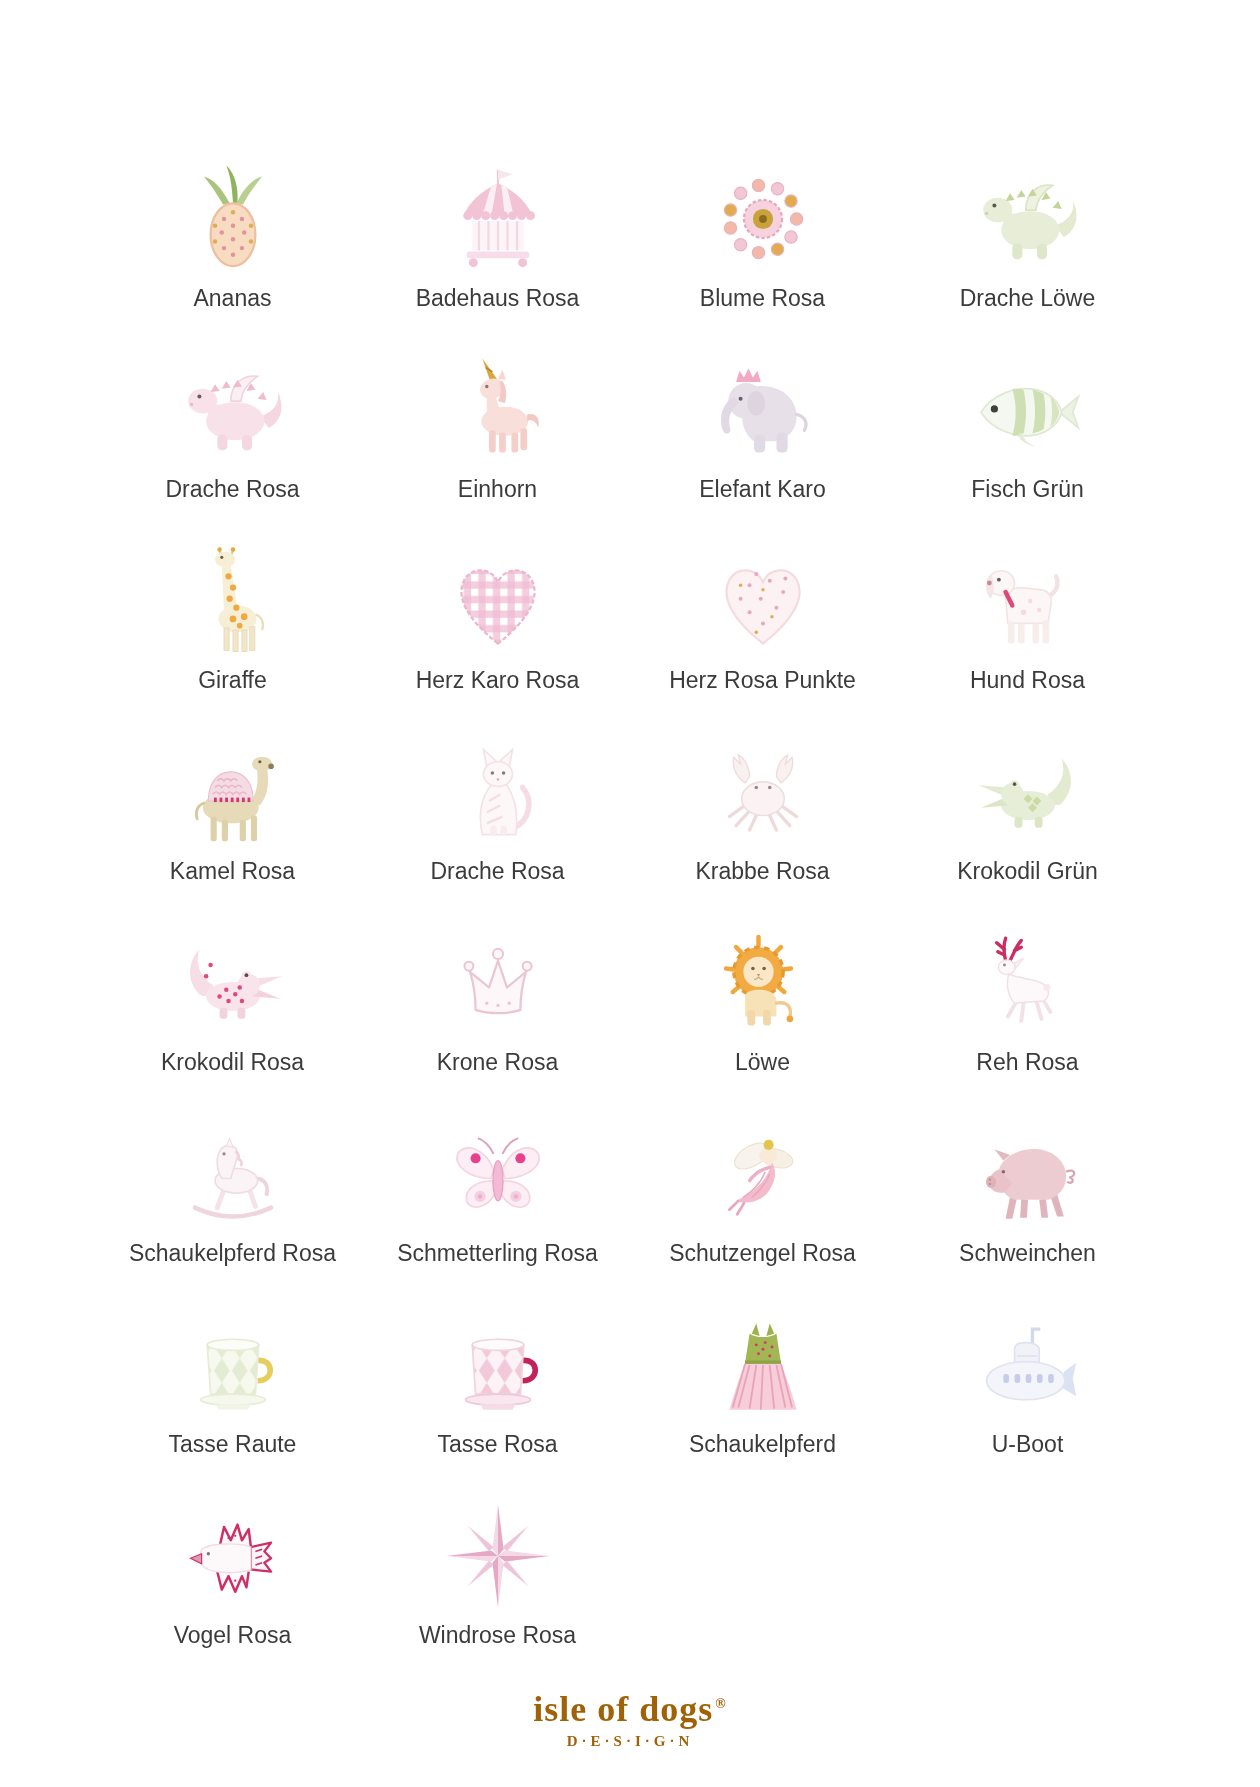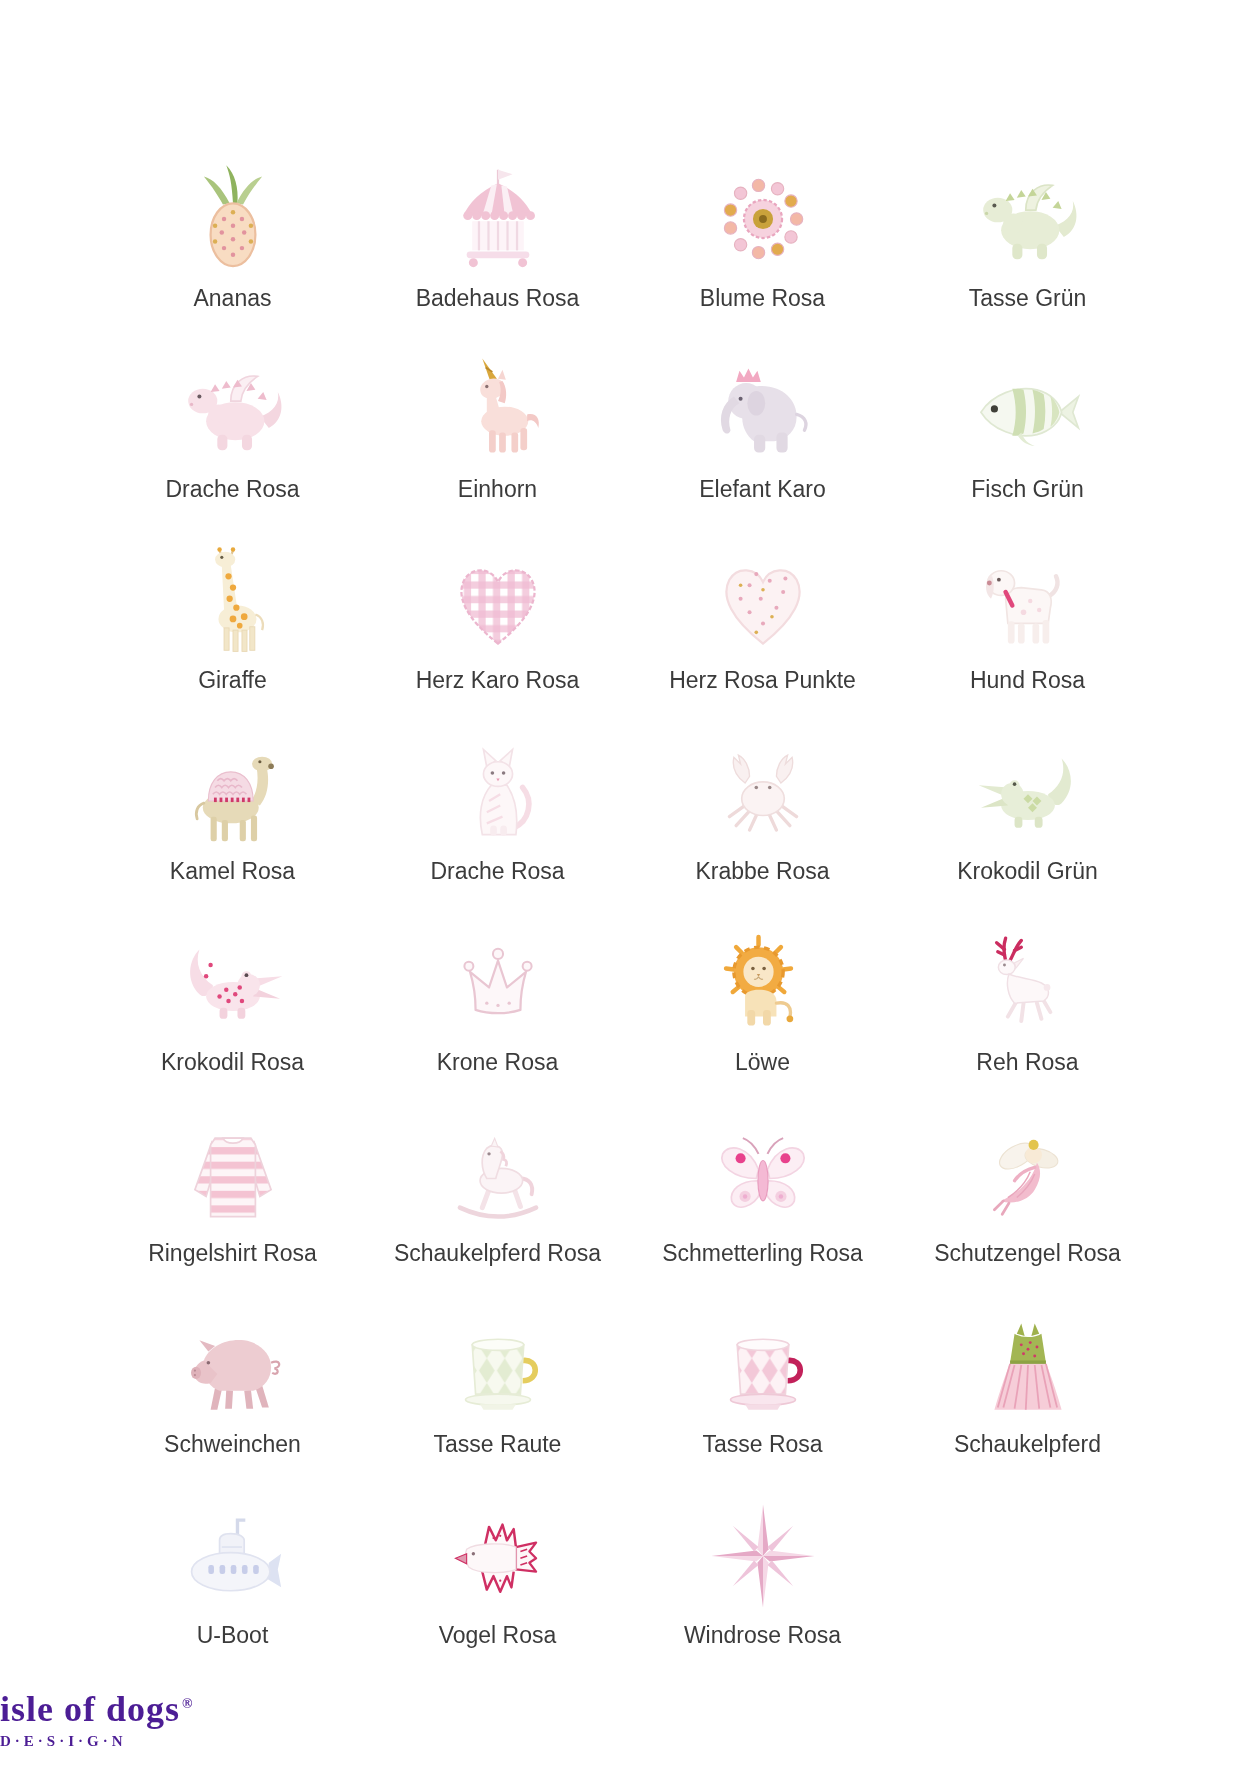--- a/index.html
+++ b/index.html
@@ -4,21 +4,21 @@
 <style>
   html,body{margin:0;padding:0;background:#ffffff;}
   .page{position:relative;width:1260px;height:1787px;background:#ffffff;
         font-family:"Liberation Sans",sans-serif;overflow:hidden;}
   .grid{position:absolute;left:100px;top:128px;width:1060px;
         display:grid;grid-template-columns:repeat(4,1fr);}
   .cell{height:191px;display:flex;flex-direction:column;align-items:center;justify-content:flex-end;}
   .icon{height:142px;display:flex;align-items:flex-end;justify-content:center;margin-bottom:8px;}
   .icon svg{width:112px;height:112px;display:block;}
   .label{font-size:23px;color:#3b3b3b;height:36px;line-height:30px;text-align:center;white-space:nowrap;}
-  .footer{position:absolute;left:0;right:0;top:1688px;text-align:left;color:#4c1d95;}
+  .footer{position:absolute;left:0;right:0;top:1688px;text-align:center;color:#a16207;}
   .brand{font-family:"Liberation Serif",serif;font-size:36px;font-weight:bold;letter-spacing:1px;}
   .brand sup{font-size:14px;font-weight:bold;vertical-align:super;margin-left:2px;}
   .tagline{font-family:Liberation Serif, serif;font-size:15px;letter-spacing:4px;margin-top:3px;font-weight:bold;}
 </style>
 </head>
 <body>
 
 <div class="page">
   <div class="grid">
       <div class="cell">
@@ -120,21 +120,21 @@
             <circle cx="20" cy="38" r="1.8" fill="#5a5a50"></circle>
 <g fill="#c4d598">
               <path d="M30 34 l4 -7 l4 6 z"></path>
               <path d="M40 31 l4 -7 l4 6 z"></path>
               <path d="M50 30 l4 -7 l4 6 z"></path>
               <path d="M62 33 l4 -7 l4 6 z"></path>
               <path d="M72 40 l5 -6 l3 7 z"></path>
             </g>
           </svg>
         </div>
-        <div class="label">Tasse Grün</div>
+        <div class="label">Drache Löwe</div>
       </div>
       <div class="cell">
         <div class="icon">
           <svg viewBox="0 0 100 100">
 <path d="M48 42 C48 26 60 18 72 20 C63 26 58 33 57 42 Z" fill="#fbeff3" stroke="#f0d5de" stroke-width="1.5"></path>
 <path d="M74 56 C86 52 92 44 90 34 C96 46 94 60 82 66 Z" fill="#f4d7e0"></path>
 <ellipse cx="52" cy="60" rx="26" ry="17" fill="#f8e1e8"></ellipse>
 <path d="M28 48 C34 44 40 44 46 48 L42 62 L28 58 Z" fill="#f8e1e8"></path>
 <rect x="36" y="72" width="9" height="14" rx="4" fill="#f4d7e0"></rect>
             <rect x="58" y="72" width="9" height="14" rx="4" fill="#f4d7e0"></rect>
@@ -489,37 +489,20 @@
             </g>
 <path d="M33 42 C42 46 54 46 62 50 C70 54 70 62 64 66 L38 68 C32 62 30 50 33 42 Z" fill="#fdf8f9" stroke="#f0e0e5" stroke-width="1.3"></path>
 <circle cx="67" cy="54" r="3" fill="#f6e8ec"></circle>
           </svg>
         </div>
         <div class="label">Reh Rosa</div>
       </div>
       <div class="cell">
         <div class="icon">
           <svg viewBox="0 0 100 100">
-            <defs>
-              <pattern id="ps1" width="10" height="13" patternUnits="userSpaceOnUse">
-                <rect width="10" height="13" fill="#fdf5f7"></rect>
-                <rect width="10" height="6.5" fill="#f4c3d2"></rect>
-              </pattern>
-            </defs>
-<path d="M31 22 L16 64 L26 70 L36 36 Z" fill="url(#ps1)" stroke="#eed2db" stroke-width="1.5"></path>
-<path d="M69 22 L84 64 L74 70 L64 36 Z" fill="url(#ps1)" stroke="#eed2db" stroke-width="1.5"></path>
-<path d="M34 18 L66 18 L70 24 L70 88 L30 88 L30 24 Z" fill="url(#ps1)" stroke="#eed2db" stroke-width="1.5"></path>
-<path d="M41 18 C44 24 56 24 59 18 Z" fill="#ffffff" stroke="#eed2db" stroke-width="1.5"></path>
-          </svg>
-        </div>
-        <div class="label">Ringelshirt Rosa</div>
-      </div>
-      <div class="cell">
-        <div class="icon">
-          <svg viewBox="0 0 100 100">
 <path d="M16 80 Q50 96 84 80" stroke="#eed6dd" stroke-width="4" fill="none" stroke-linecap="round"></path>
 <g stroke="#f4e3e8" stroke-width="4.5" stroke-linecap="round">
               <line x1="42" y1="64" x2="36" y2="80"></line>
               <line x1="64" y1="62" x2="70" y2="79"></line>
             </g>
 <path d="M70 54 C78 54 82 60 80 68" stroke="#f0d4dc" stroke-width="3.5" fill="none" stroke-linecap="round"></path>
 <ellipse cx="53" cy="56" rx="19" ry="11" fill="#fbf4f6" stroke="#f0dde2" stroke-width="1.5"></ellipse>
 <path d="M40 54 C35 46 34 34 40 27 C46 22 54 25 54 32 C54 38 50 46 48 54 Z" fill="#fbf4f6" stroke="#f0dde2" stroke-width="1.5"></path>
 <path d="M44 25 L47 18 L50 26 Z" fill="#fbf4f6" stroke="#f0dde2" stroke-width="1"></path>
 <path d="M52 30 q4 2 3 7 q4 1 2 6" stroke="#f0d4dc" stroke-width="2.5" fill="none"></path>

